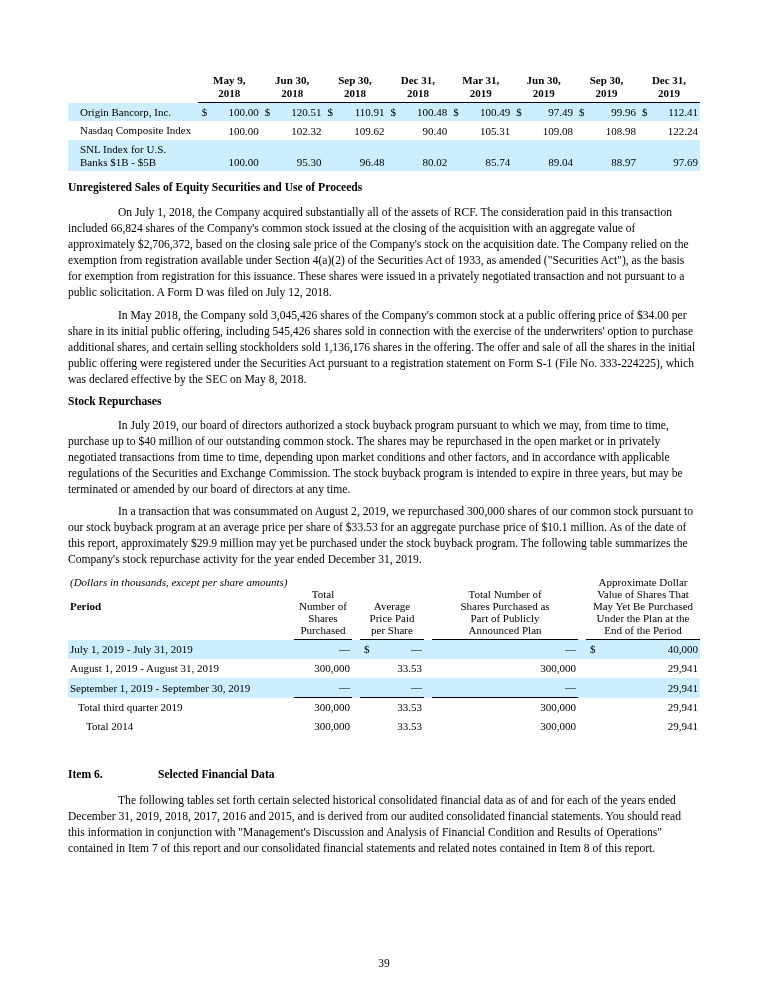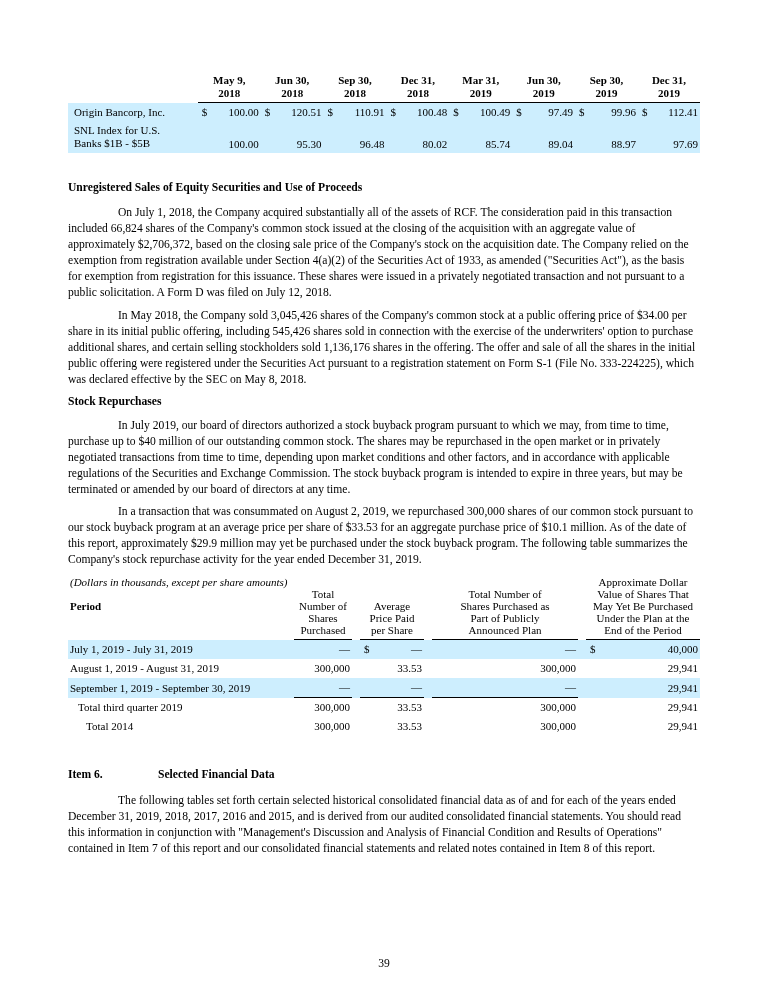--- a/index.html
+++ b/index.html
@@ -12,21 +12,21 @@
 
     
     table { border-collapse: collapse; }
     .t1 { position: absolute; top: 74px; left: 0; width: 632px; table-layout: fixed; }
     .t1 th {
       font-weight: bold; font-size: 11px; text-align: center; line-height: 1.15;
       vertical-align: bottom; padding: 0 0 3px 0; white-space: pre-line;
     }
     .t1 th.hline { border-bottom: 1.4px solid #000; }
     .t1 td { font-size: 11px; padding: 3px 0 3px 0; vertical-align: bottom; white-space: nowrap; }
-    .t1 td.lbl { padding-left: 6px; line-height: 1.15; white-space: pre-line; }
+    .t1 td.lbl { padding-left: 12px; line-height: 1.15; white-space: pre-line; }
     .t1 td.cur { text-align: left; padding-left: 4px; }
     .t1 td.num { text-align: right; padding-right: 2px; }
     .shade td { background: #cdeefe; }
 
     
     .h { position: absolute; left: 0; font-weight: bold; font-size: 11.6px; }
     .p {
       position: absolute; left: 0; width: 632px; font-size: 11.6px; line-height: 16px;
       text-align: left; text-indent: 50px; margin: 0;
     }
@@ -102,20 +102,39 @@
         <td class="cur">$</td>
         <td class="num">100.48</td>
         <td class="cur">$</td>
         <td class="num">100.49</td>
         <td class="cur">$</td>
         <td class="num">97.49</td>
         <td class="cur">$</td>
         <td class="num">99.96</td>
         <td class="cur">$</td>
         <td class="num">112.41</td>
+      </tr>
+      <tr>
+        <td class="lbl">Nasdaq Composite Index</td>
+        <td></td>
+          <td class="num">100.00</td>
+        <td></td>
+          <td class="num">102.32</td>
+        <td></td>
+          <td class="num">109.62</td>
+        <td></td>
+          <td class="num">90.40</td>
+        <td></td>
+          <td class="num">105.31</td>
+        <td></td>
+          <td class="num">109.08</td>
+        <td></td>
+          <td class="num">108.98</td>
+        <td></td>
+          <td class="num">122.24</td>
       </tr>
       <tr class="shade">
         <td class="lbl">SNL Index for U.S.
 Banks $1B - $5B</td>
         <td></td>
           <td class="num">100.00</td>
         <td></td>
           <td class="num">95.30</td>
         <td></td>
           <td class="num">96.48</td>

